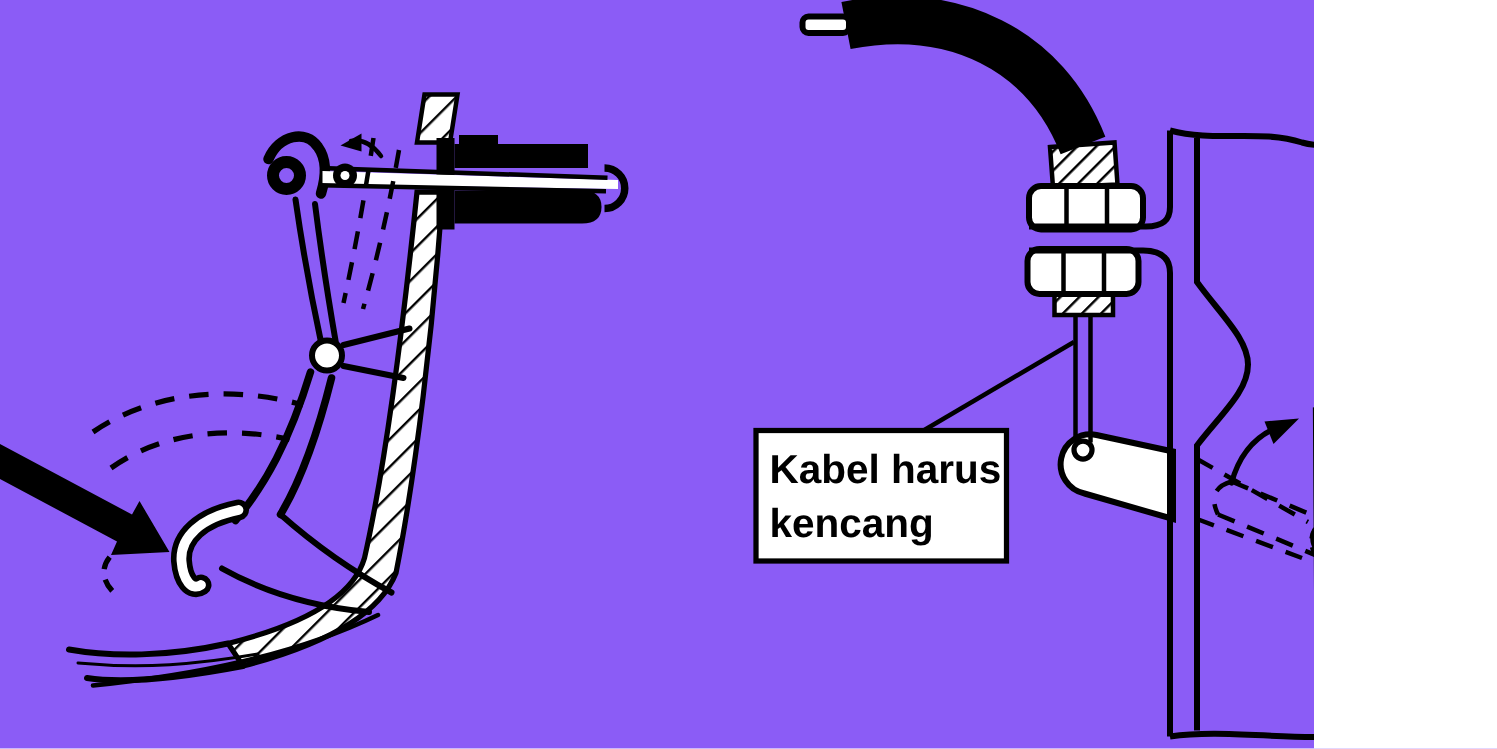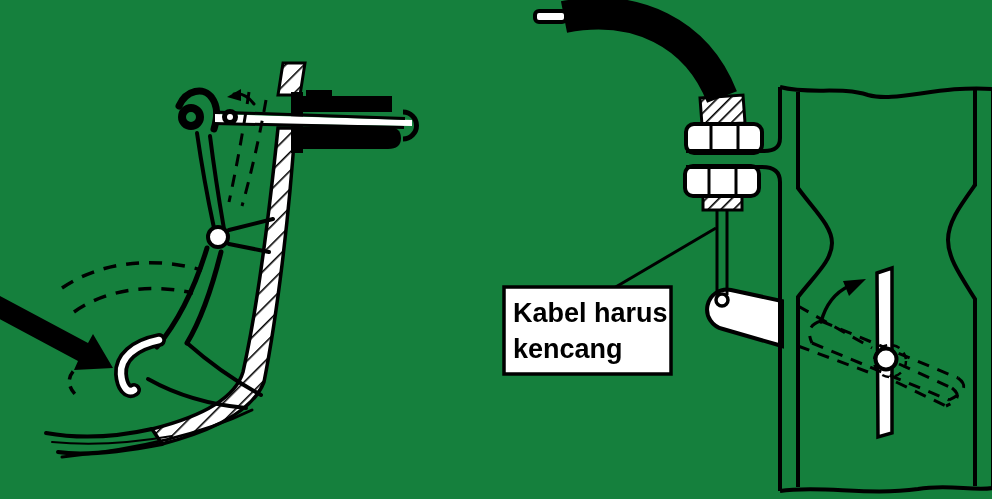--- a/index.html
+++ b/index.html
@@ -1,16 +1,16 @@
 <!DOCTYPE html>
 <html><head>
 <meta charset="utf-8">
 <style>
   html,body{margin:0;padding:0;background:#ffffff;}
-  .canvas{width:992px;height:499px;position:relative;background:#15803d;overflow:hidden;}
+  .canvas{width:876px;height:499px;position:relative;background:#8b5cf6;overflow:hidden;}
   svg{display:block;}
   .s{fill:none;stroke:#000;stroke-width:4;}
   .s3{fill:none;stroke:#000;stroke-width:3;}
   .s2{fill:none;stroke:#000;stroke-width:2;}
   .s5{fill:none;stroke:#000;stroke-width:5;}
   .d{fill:none;stroke:#000;stroke-width:3;stroke-dasharray:12 9;}
   .d2{fill:none;stroke:#000;stroke-width:3.5;stroke-dasharray:13 10;}
   .d3{fill:none;stroke:#000;stroke-width:3.5;stroke-dasharray:9 7;}
   .blk{fill:#000;stroke:none;}
   .wht{fill:#fff;stroke:#000;stroke-width:4;}

